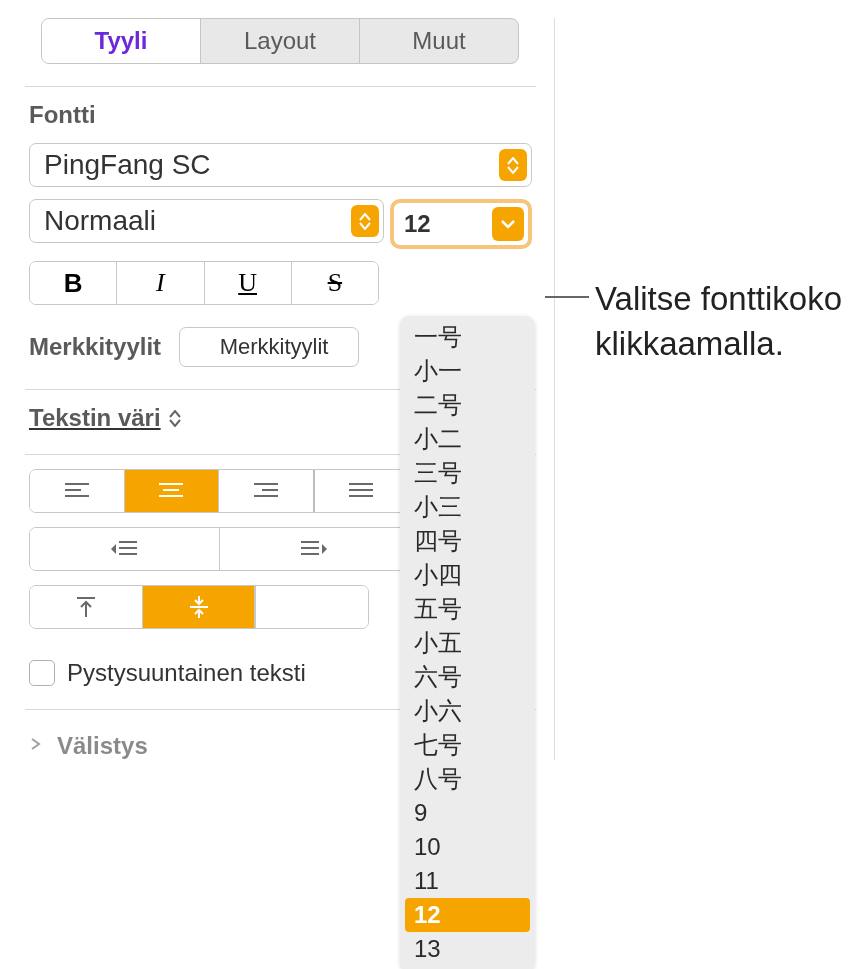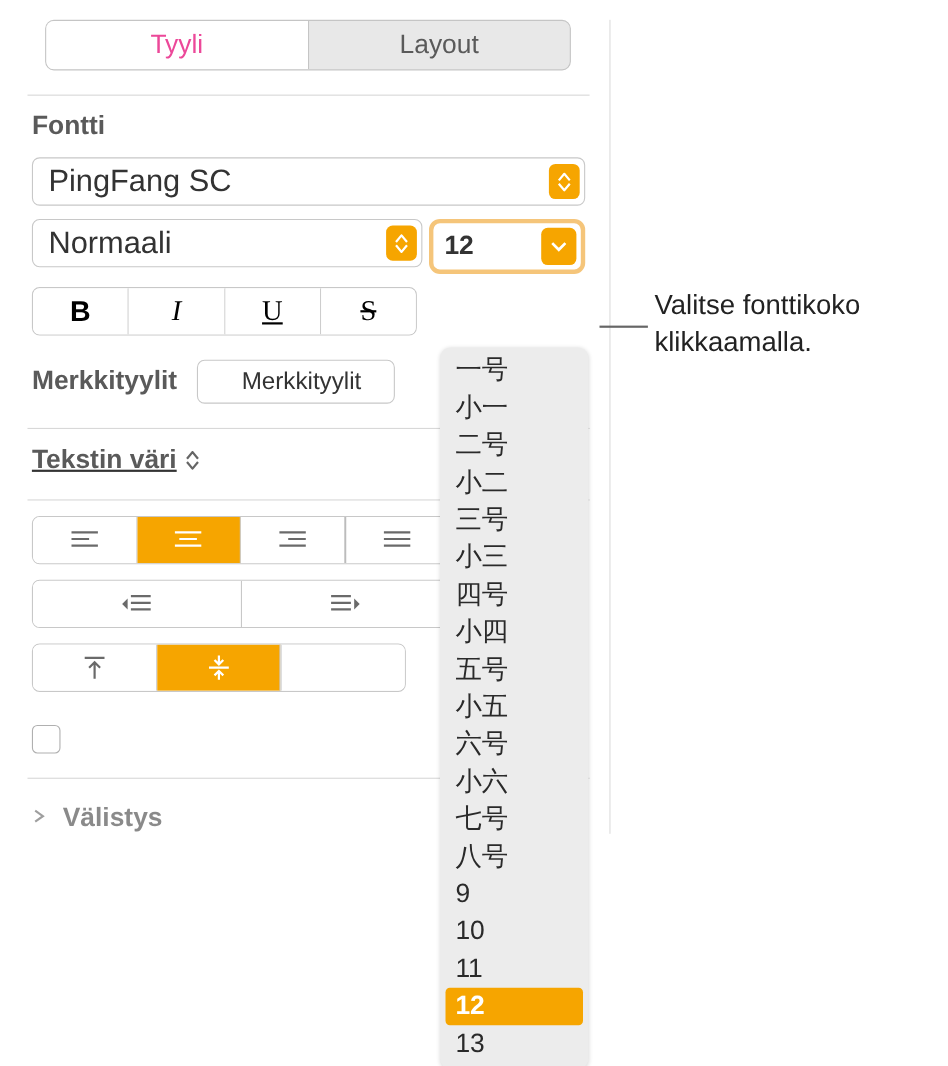--- a/index.html
+++ b/index.html
@@ -33,21 +33,22 @@
       text-align: center;
       padding: 8px 0;
       font-size: 24px;
       color: #5a5a5a;
       cursor: pointer;
       border-right: 1px solid #c5c5c5;
     }
     .tab:last-child { border-right: none; }
     .tab.active {
       background: #fff;
-      color: #ec4899;
+      color: #6d28d9;
+      font-weight: bold;
     }
     .section-divider {
       border: none;
       border-top: 1px solid #d8d8d8;
       margin: 22px 0 14px 0;
     }
     .section-label {
       font-size: 24px;
       font-weight: bold;
       color: #5a5a5a;
@@ -275,38 +276,39 @@
       position: absolute;
       left: 545px;
       top: 296px;
       width: 44px;
       height: 2px;
       background: #666;
     }
     .callout-text {
       position: absolute;
       left: 595px;
-      top: 261px;
-      font-size: 25px;
+      top: 277px;
+      font-size: 33px;
       line-height: 1.35;
       color: #222;
     }
     .align-icon line { stroke: #6a6a6a; stroke-width: 2; }
     .align-btn.active .align-icon line { stroke: #fff; }
     .valign-icon path, .valign-icon line { stroke: #6a6a6a; stroke-width: 2; fill: none; }
     .valign-btn.active .valign-icon path, .valign-btn.active .valign-icon line { stroke: #fff; }
   </style>
 </head>
 <body>
 
 <div class="panel">
 
   <div class="tab-bar">
     <div class="tab active">Tyyli</div>
     <div class="tab">Layout</div>
+    <div class="tab">Muut</div>
   </div>
 
   <hr class="section-divider">
 
   <div class="section-label">Fontti</div>
 
   <div class="font-row">
     <div class="popup">
       <span class="popup-text">PingFang SC</span>
       <span class="popup-arrows">
@@ -435,20 +437,21 @@
         <path d="M11 2 L11 10 M7 6 L11 10 L15 6"></path>
         <path d="M11 24 L11 16 M7 20 L11 16 L15 20"></path>
       </svg>
     </button>
     <button class="valign-btn" style="border-left:1px solid #c8c8c8;">
     </button>
   </div>
 
   <div class="checkbox-row">
     <div class="checkbox"></div>
+    <span style="font-size:24px;">Pystysuuntainen teksti</span>
   </div>
 
   <hr class="section-divider">
 
   <div class="accordion-row">
     <svg class="chevron" width="14" height="14">
         <path d="M3 2 L10 7 L3 12" stroke="#777" stroke-width="2" fill="none"></path>
       </svg>
     <span class="sub-label" style="font-weight:bold;">Välistys</span>
   </div>

